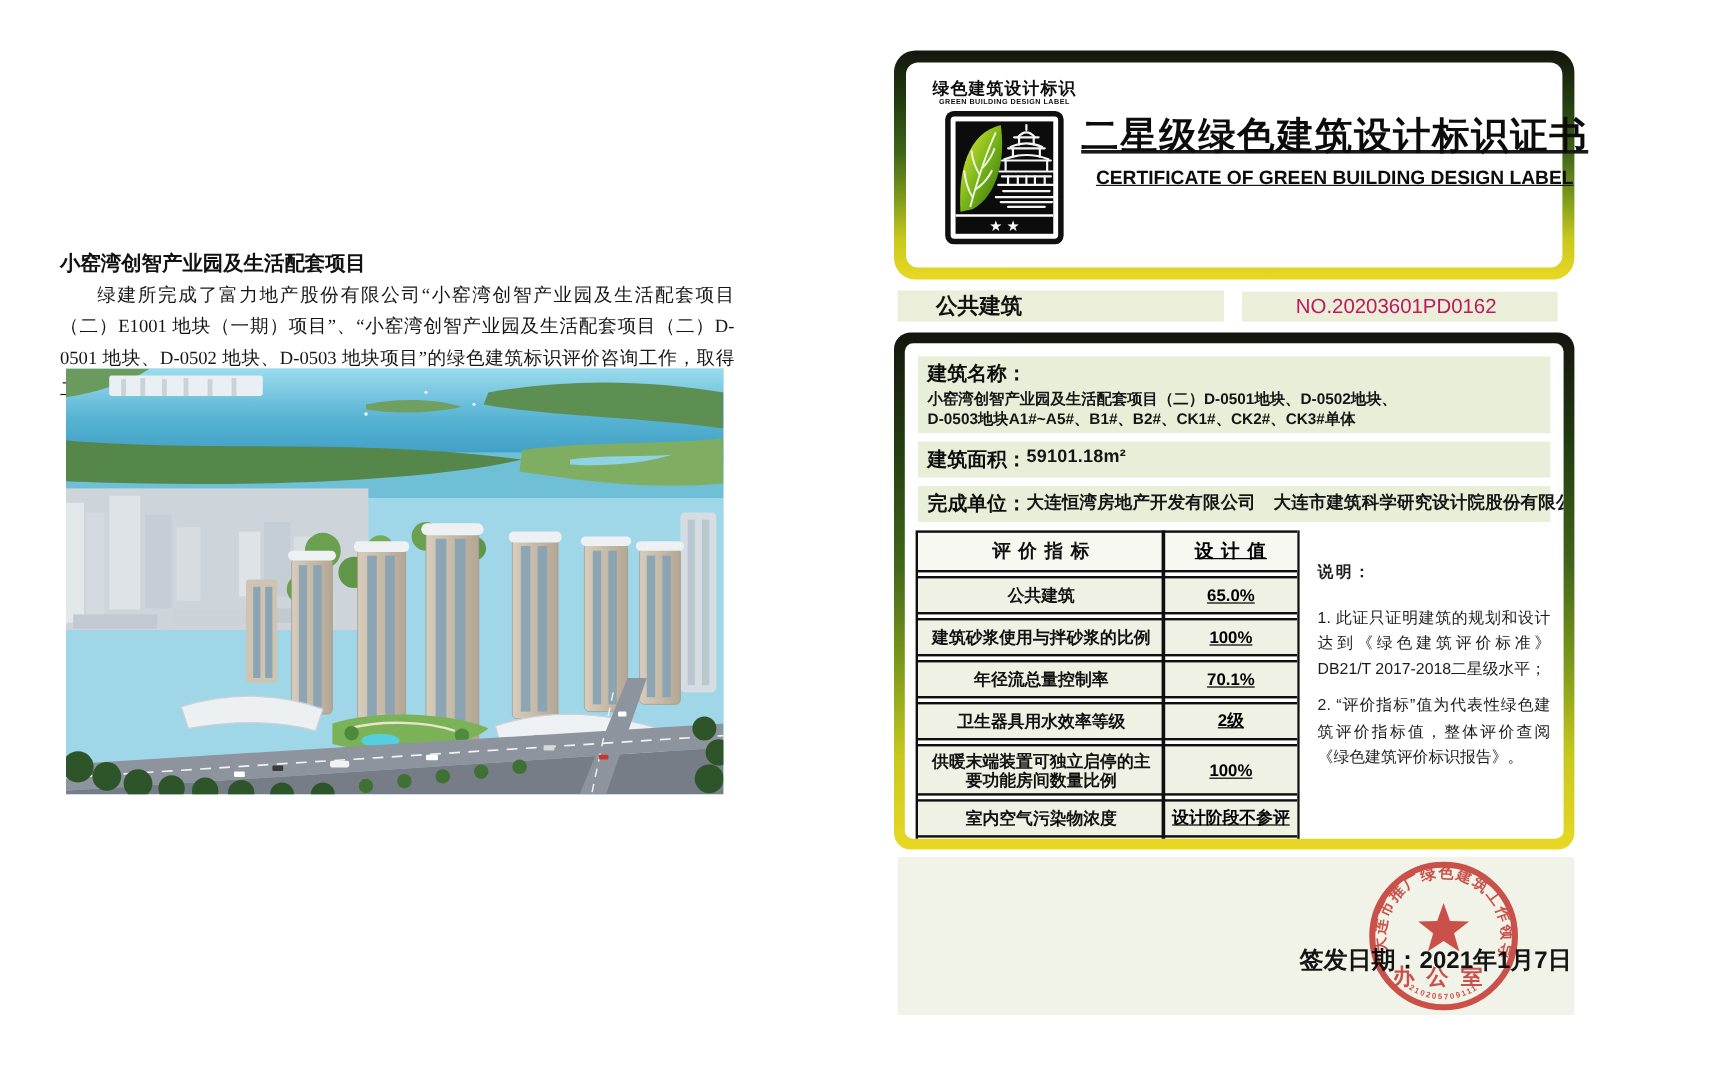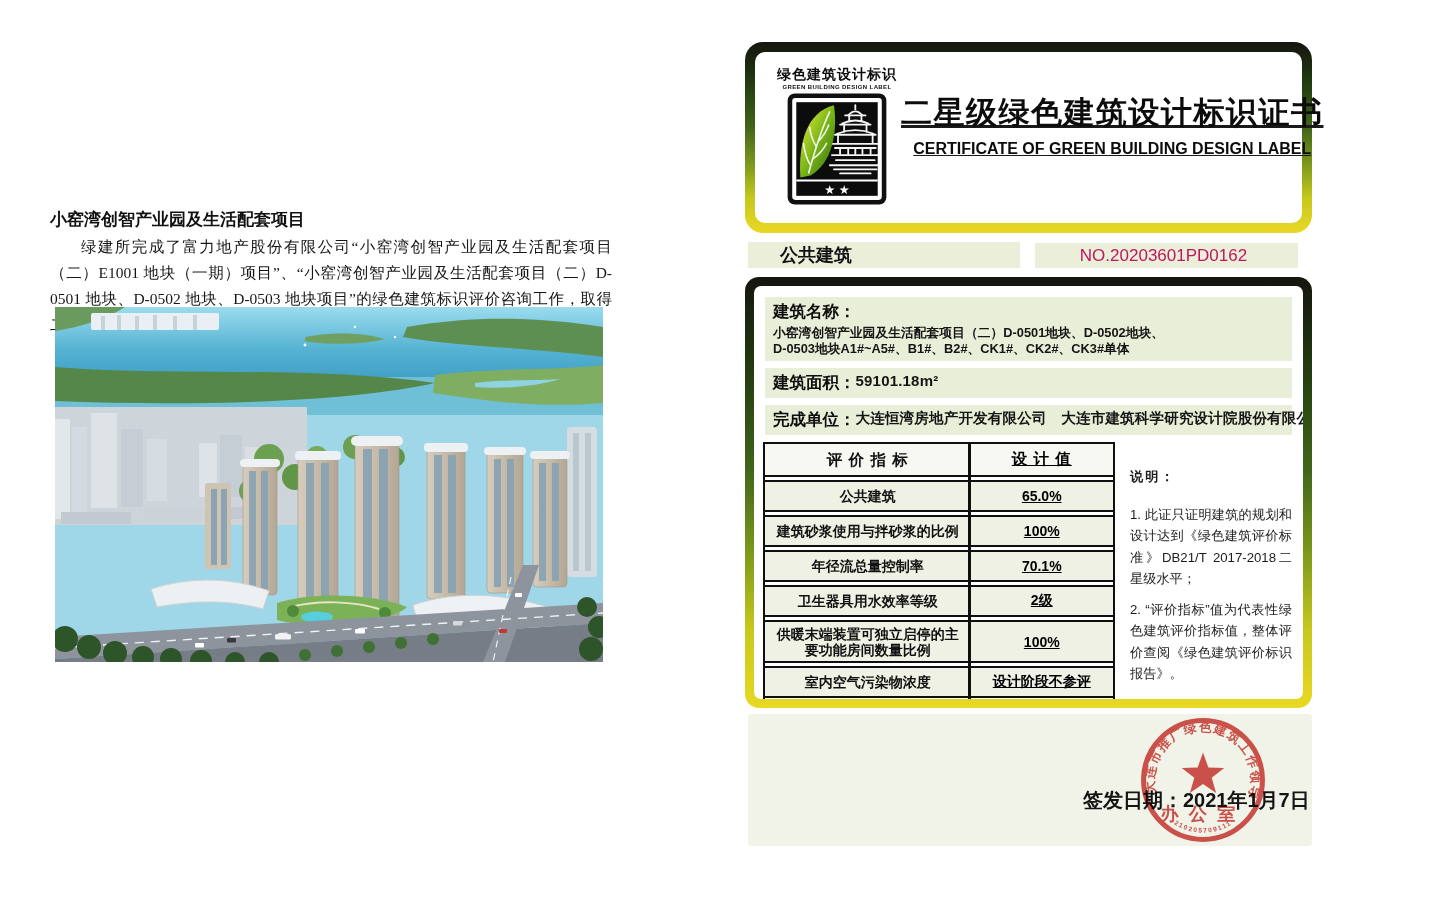--- a/index.html
+++ b/index.html
@@ -63,21 +63,21 @@
   .info-row{
     background:#e8eed7;margin:3px 2px 7px;padding:4px 8px;display:flex;align-items:flex-start;
   }
   .info-row.first{align-items:flex-start;flex-direction:column;}
   .info-label{font-weight:bold;font-size:16.5px;white-space:nowrap;color:#0e0e0e;}
   .name-value{font-size:12.8px;font-weight:bold;line-height:16px;color:#151515;padding-top:2px;}
   .plain-value{font-size:15px;font-weight:bold;color:#151515;letter-spacing:0.2px;white-space:nowrap;}
   
   .table-area{display:flex;margin-top:6px;}
   .etable{
-    position:relative;width:352px;flex:none;
+    position:relative;width:320px;flex:none;
     border-left:2.5px solid #0f0f0f;border-right:2.5px solid #0f0f0f;box-sizing:border-box;
   }
   .etable::before{
     content:'';position:absolute;left:203px;top:0;bottom:0;width:2.5px;background:#0f0f0f;z-index:1;
   }
   .trow{
     display:flex;border-top:2.5px solid #0f0f0f;border-bottom:2.5px solid #0f0f0f;
     margin-bottom:3px;background:#eef1e3;min-height:28px;
   }
   .trow:last-child{margin-bottom:16px;}

